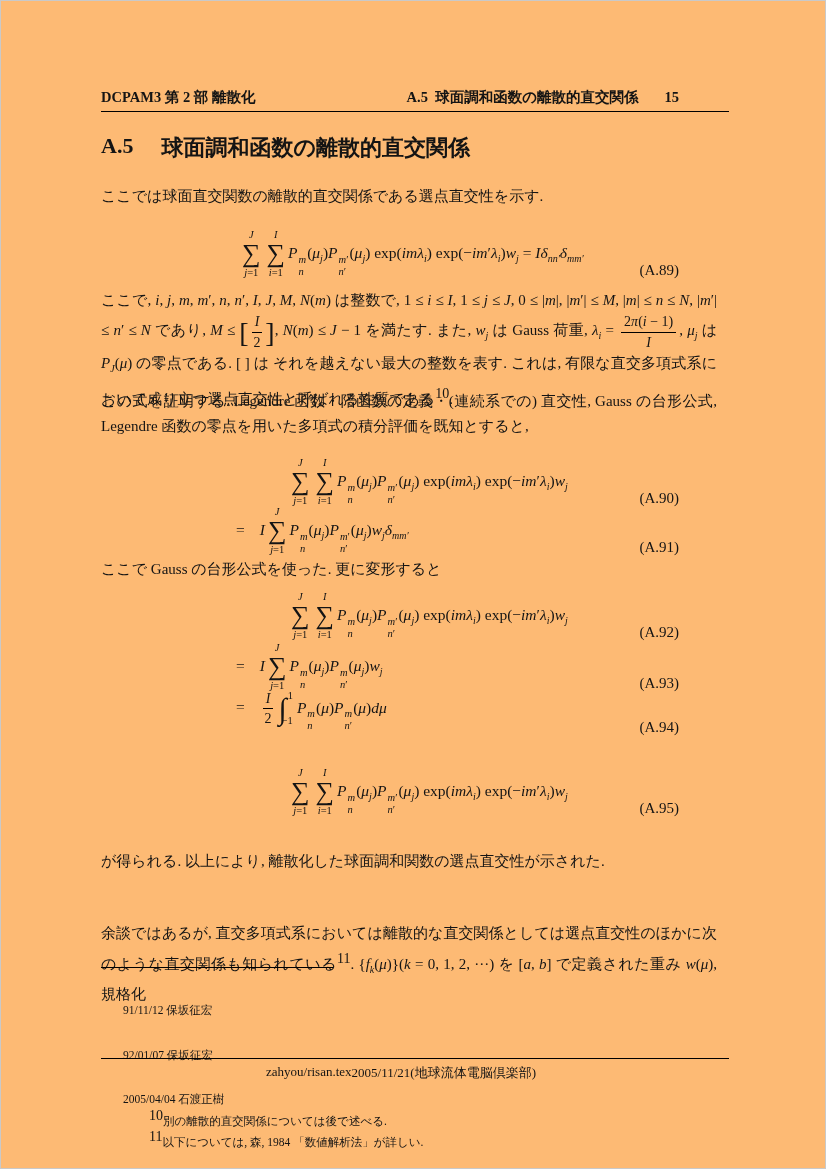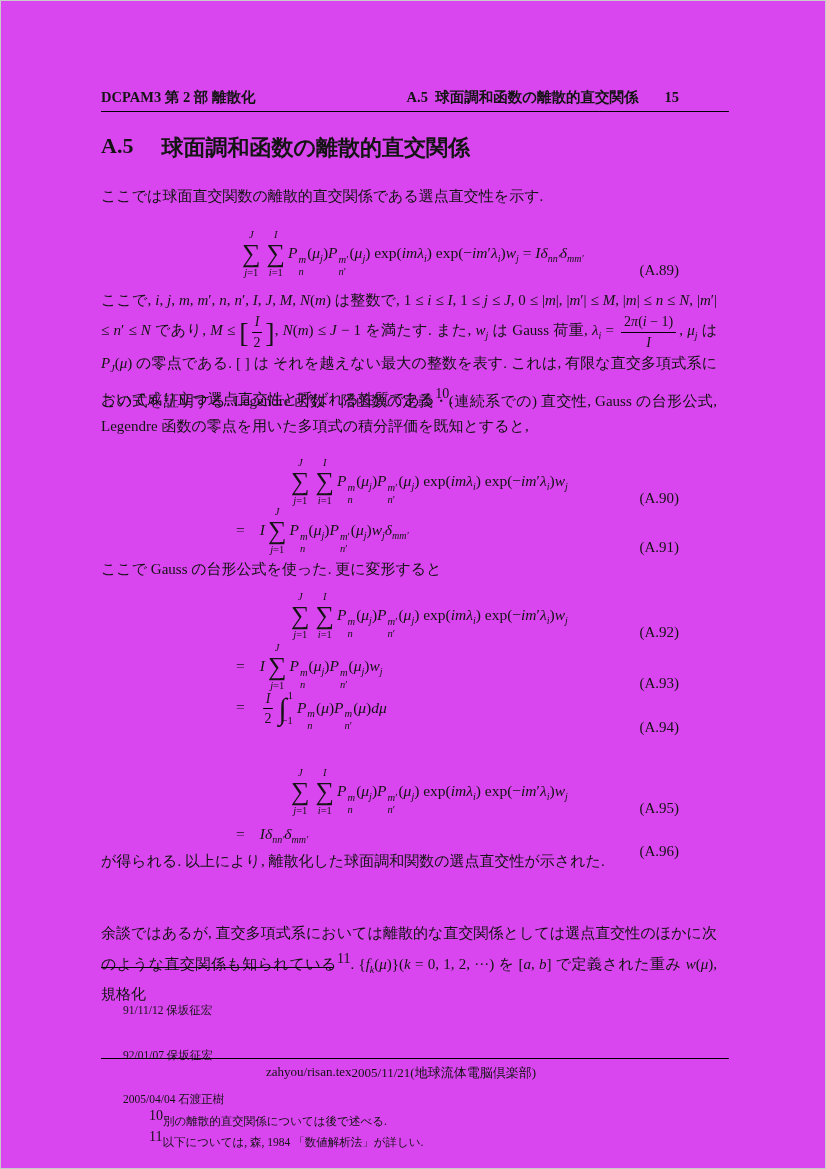--- a/index.html
+++ b/index.html
@@ -1,17 +1,17 @@
 <!DOCTYPE html>
 <html lang="ja"><head>
 <meta charset="utf-8">
 <style>
   html,body { margin:0; padding:0; background:#ffffff; }
   .page {
-    position:relative; width:826px; height:1169px; background:#d946ef;
+    position:relative; width:826px; height:1169px; background:#fdba74;
     font-family:"Liberation Serif","DejaVu Serif",serif; color:#141414;
     border:1px solid #c9c9c9; box-sizing:border-box; overflow:hidden;
   }
   
   .header { position:absolute; top:87px; left:100px; width:578px;
             display:flex; justify-content:space-between; align-items:baseline;
             font-weight:bold; font-size:14.5px; }
   .h-right { display:flex; gap:26px; align-items:baseline; }
   .hrule { position:absolute; border-top:1.4px solid #000; }
   .header-rule { top:110px; left:100px; width:628px; }
@@ -208,24 +208,20 @@
           <span class="sl"><i>i</i>=1</span>
         </span><i>P</i><span class="ss">
           <span><i>m</i></span>
           <span><i>n</i></span>
         </span>(<i>μ<sub>j</sub></i>)<i>P</i><span class="ss">
           <span><i>m</i>′</span>
           <span><i>n</i>′</span>
         </span>(<i>μ<sub>j</sub></i>) exp(<i>imλ<sub>i</sub></i>) exp(−<i>im</i>′<i>λ<sub>i</sub></i>)<i>w<sub>j</sub></i></div>
     <div class="eqnum">(A.95)</div>
   </div>
-  <div class="eqrow" style="top:817px;height:34px">
-    <div class="eqbody ml-rel"><span class="rel">=</span><i>Iδ<sub>nn′</sub>δ<sub>mm′</sub></i></div>
-    <div class="eqnum">(A.96)</div>
-  </div>
 
   <div class="para" style="top:848px">が得られる. 以上により, 離散化した球面調和関数の選点直交性が示された.</div>
 
   <div class="para" style="top:920px">余談ではあるが, 直交多項式系においては離散的な直交関係としては選点直交性のほかに次のような直交関係も知られている<sup>11</sup>. {<i>f<sub>k</sub></i>(<i>μ</i>)}(<i>k</i> = 0, 1, 2, ···) を [<i>a</i>, <i>b</i>] で定義された重み <i>w</i>(<i>μ</i>), 規格化</div>
 
   <div class="hrule fnrule"></div>
   <div class="footnotes">
     <div class="fn-date">91/11/12 保坂征宏</div>
     <div class="fn-date">92/01/07 保坂征宏</div>
     <div class="fn-date">2005/04/04 石渡正樹</div>

